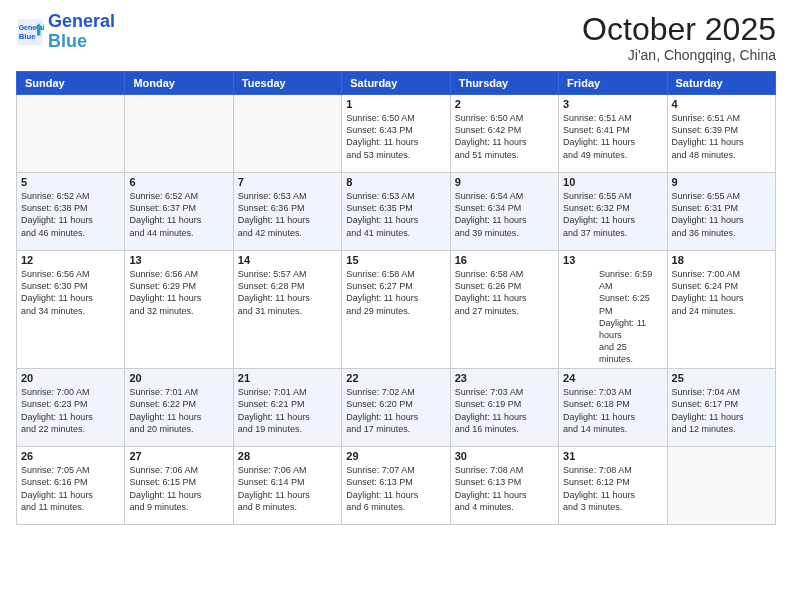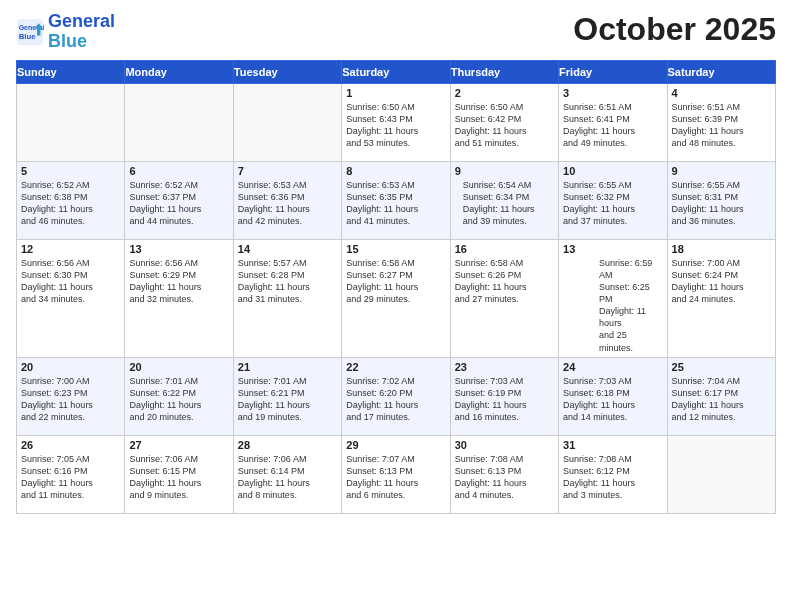--- a/index.html
+++ b/index.html
@@ -38,39 +38,39 @@
     }
     .logo-icon {
       width: 28px;
       height: 28px;
     }
     .title-block {
       text-align: right;
     }
     .calendar-title {
       font-size: 32px;
-      font-weight: 700;
+      font-weight: 400;
       color: #222;
       line-height: 1.1;
     }
     .calendar-subtitle {
       font-size: 14px;
       color: #444;
     }
     table {
       width: 100%;
       border-collapse: collapse;
       table-layout: fixed;
     }
     thead tr th {
       background: #2255cc;
       color: #fff;
       font-size: 11px;
       font-weight: bold;
-      padding: 5px 0;
+      padding: 5px 8px;
       text-align: left;
       border: 1px solid #3366dd;
     }
     tbody tr td {
       vertical-align: top;
       border: 1px solid #ccc;
       padding: 3px 4px 3px 4px;
       height: 78px;
       background: #fff;
       font-size: 9.2px;
@@ -108,20 +108,21 @@
         <polygon points="26,6 31,12 28,12 28,20 24,20 24,12 21,12" fill="#3399cc"></polygon>
       </svg>
       <div>
         <div class="logo-text">
           <span>General</span><br><span style="color:#3399cc">Blue</span>
         </div>
       </div>
     </div>
     <div class="title-block">
       <div class="calendar-title">October 2025</div>
+      <div class="calendar-subtitle">Ji'an, Chongqing, China</div>
     </div>
   </div>
 
   <table>
     <thead>
       <tr id="thead-row">
           <th>Sunday</th>
           <th>Monday</th>
           <th>Tuesday</th>
           <th>Saturday</th>
@@ -188,21 +189,21 @@
           </td>
           <td>
             <span class="day-num">8</span>
             <div class="day-info" style="white-space: pre-line;">Sunrise: 6:53 AM
 Sunset: 6:35 PM
 Daylight: 11 hours
 and 41 minutes.</div>
           </td>
           <td>
             <span class="day-num">9</span>
-            <div class="day-info" style="white-space: pre-line; margin-left: 8px;">Sunrise: 6:54 AM
+            <div class="day-info" style="white-space: pre-line;">Sunrise: 6:54 AM
 Sunset: 6:34 PM
 Daylight: 11 hours
 and 39 minutes.</div>
           </td>
           <td>
             <span class="day-num">10</span>
             <div class="day-info" style="white-space: pre-line;">Sunrise: 6:55 AM
 Sunset: 6:32 PM
 Daylight: 11 hours
 and 37 minutes.</div>

